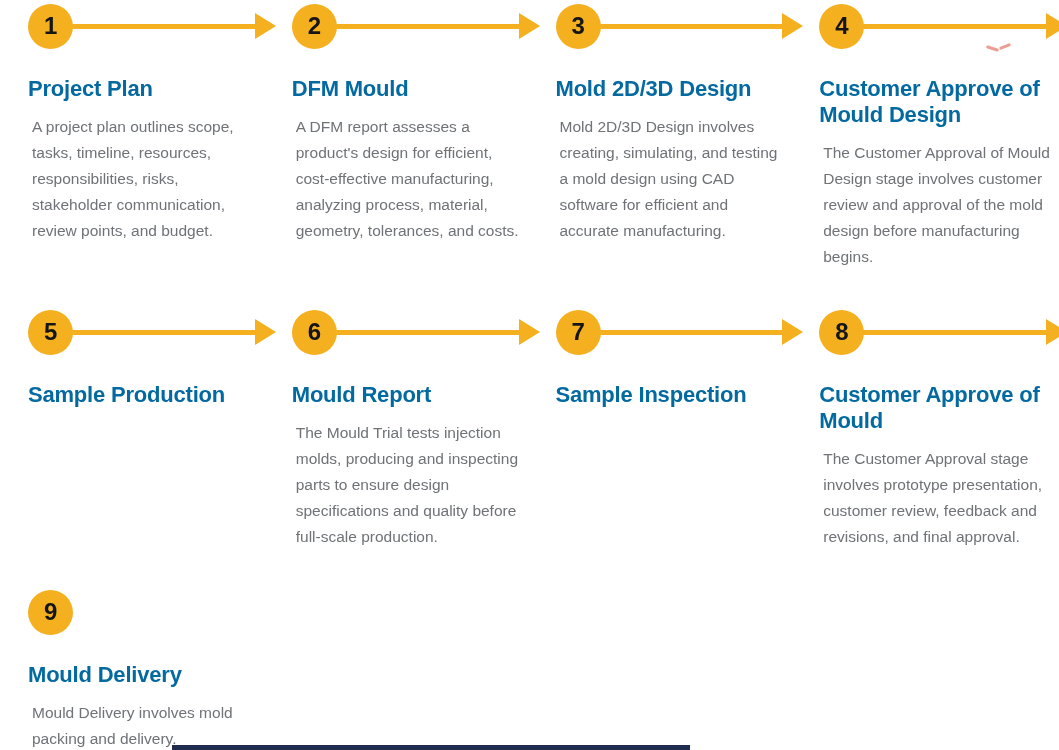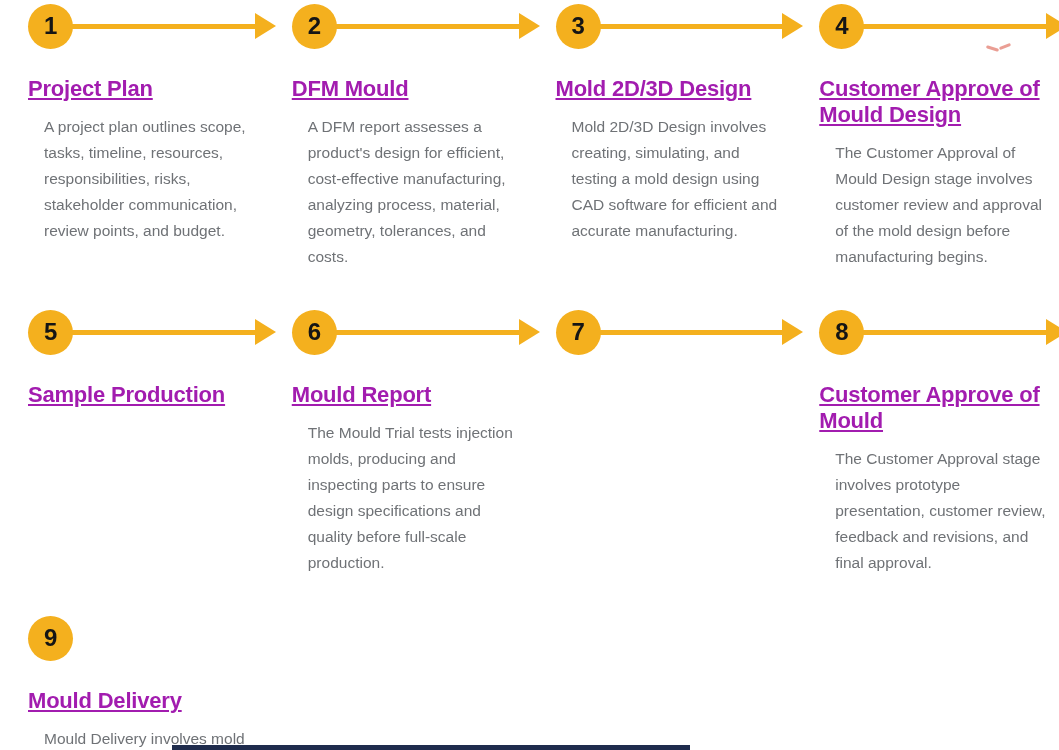--- a/index.html
+++ b/index.html
@@ -39,26 +39,25 @@
     width:0;height:0;flex:0 0 auto;
     border-top:13px solid transparent;
     border-bottom:13px solid transparent;
     border-left:21px solid var(--accent);
     margin-right:-14px;
   }
   .step-title{
     margin:27px 0 0 0;
     font-size:22px;line-height:26px;
     font-weight:bold;
-    color:#a21caf;
+    color:#0369a1;
     letter-spacing:-0.2px;
-    text-decoration:underline;
   }
   .step-desc{
-    margin:12px 0 0 16px;
+    margin:12px 0 0 4px;
     font-size:15.5px;line-height:26px;
     color:#6f7276;
   }
   .footer-bar{
     position:absolute;
     left:172px;bottom:0;width:518px;height:5px;
     background:#1f2c4d;
   }
   .red-mark{
     position:absolute;
@@ -133,20 +132,21 @@
     <h3 class="step-title">Mould Report</h3>
     <p class="step-desc">The Mould Trial tests injection molds, producing and inspecting parts to ensure design specifications and quality before full-scale production.</p>
   </div>
 
   <div class="step">
     <div class="arrow-row">
       <div class="badge">7</div>
       <div class="arrow-line"></div>
       <div class="arrow-head"></div>
     </div>
+    <h3 class="step-title">Sample Inspection</h3>
   </div>
 
   <div class="step">
     <div class="arrow-row">
       <div class="badge">8</div>
       <div class="arrow-line"></div>
       <div class="arrow-head"></div>
     </div>
     <h3 class="step-title">Customer Approve of Mould</h3>
     <p class="step-desc">The Customer Approval stage involves prototype presentation, customer review, feedback and revisions, and final approval.</p>

